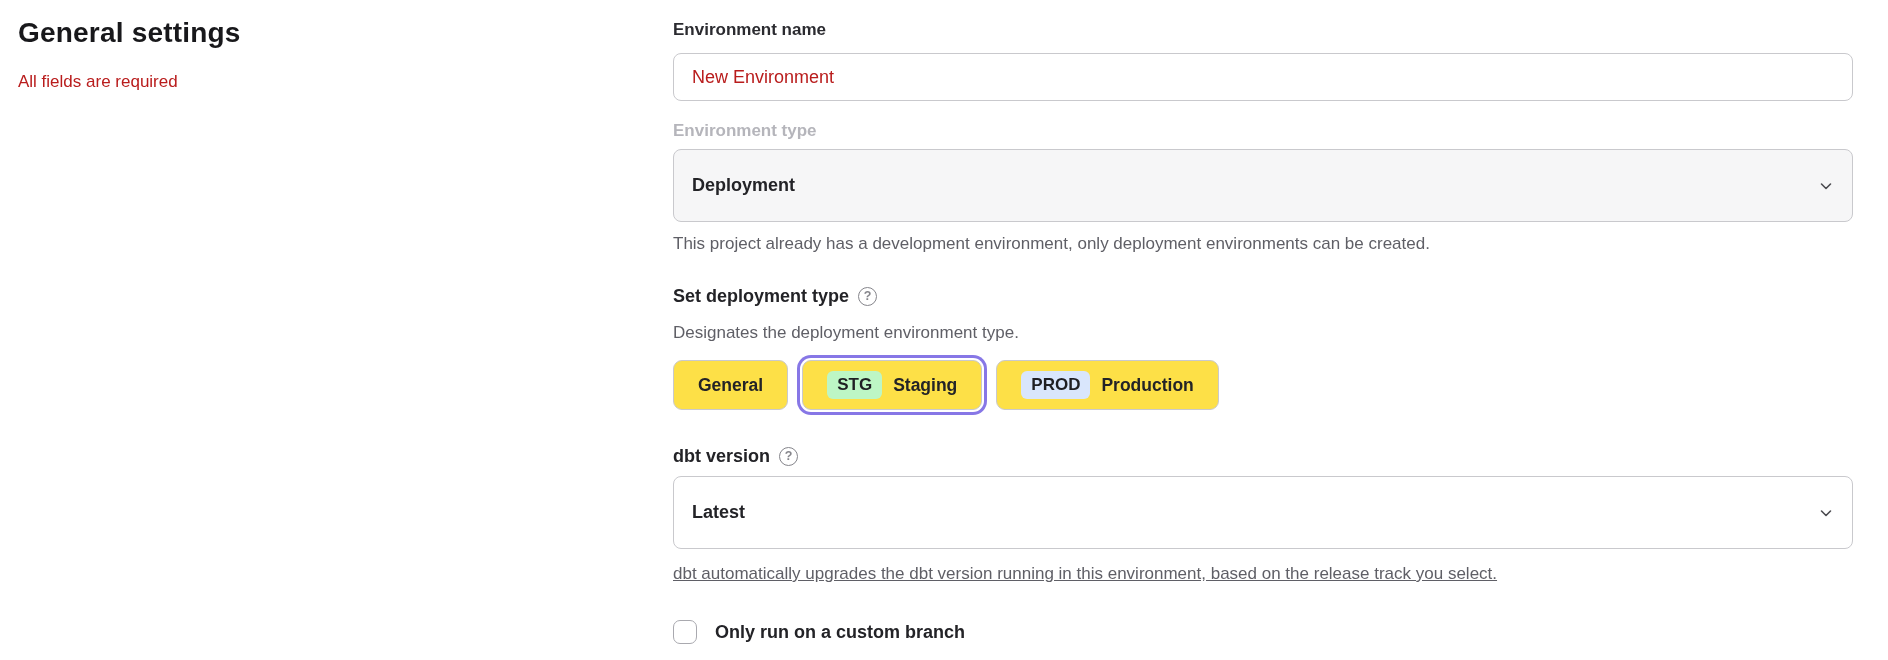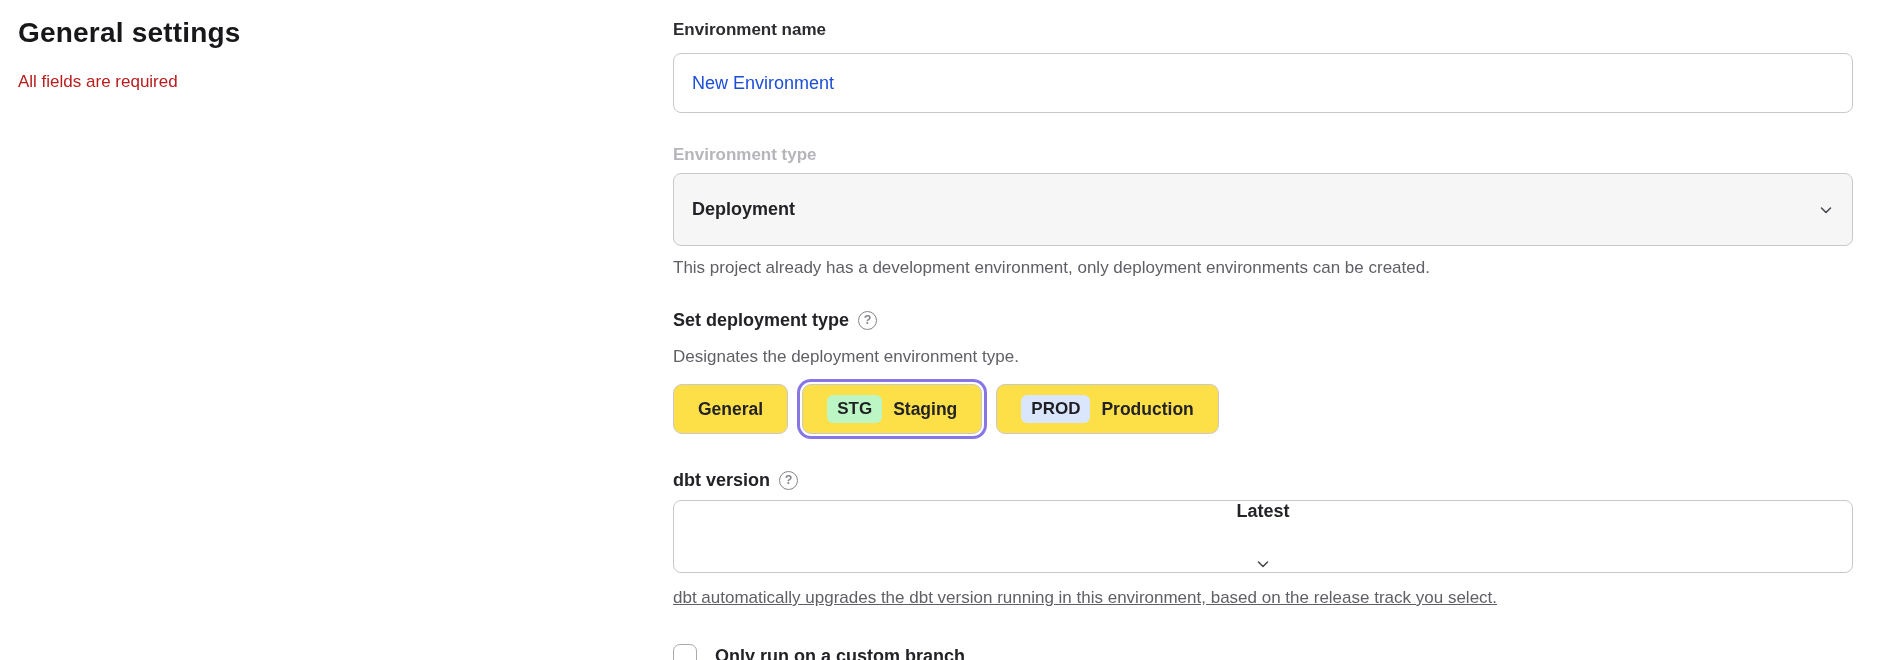--- a/index.html
+++ b/index.html
@@ -25,23 +25,23 @@
   
   .form-col { flex: 1 1 auto; padding: 20px 35px 0 18px; }
 
   .field-label {
     font-size: 17px; font-weight: 700; color: #2b2b30;
     line-height: 20px; display: flex; align-items: center;
   }
   .field-label.disabled { color: #b5b5bb; }
 
   .text-input {
-    display: block; width: 100%; height: 60px; margin-top: 13px;
+    display: block; width: 100%; height: 48px; margin-top: 13px;
     border: 1px solid #c9c9cd; border-radius: 8px;
-    padding: 0 18px; font-size: 18px; color: #1d4ed8;
+    padding: 0 18px; font-size: 18px; color: #b91c1c;
     font-family: "Liberation Sans", sans-serif;
     background: #ffffff; outline: none;
   }
 
   .select-box {
     width: 100%; height: 73px; border: 1px solid #c9c9cd; border-radius: 8px;
     display: flex; align-items: center; justify-content: space-between;
     padding: 0 18px; font-size: 18px; cursor: pointer; background: #ffffff;
   }
   .select-box .select-value { font-weight: 700; color: #232327; }
@@ -81,27 +81,27 @@
   .badge-prod { background: #d9e6fc; }
 
   .checkbox-row { display: flex; align-items: center; margin-top: 36px; gap: 18px; }
   .checkbox {
     width: 24px; height: 24px; border: 1.5px solid #a9a9af; border-radius: 7px;
     background: #ffffff; cursor: pointer; flex: 0 0 24px;
   }
   .checkbox-label { font-size: 18px; font-weight: 700; color: #232327; }
 
   
-  .mt-field2 { margin-top: 32px; }
+  .mt-field2 { margin-top: 20px; }
   .mt-select { margin-top: 8px; }
   .mt-note { margin-top: 12px; }
   .mt-section { margin-top: 31px; }
   .mt-desc { margin-top: 16px; }
   .mt-dbt { margin-top: 35px; }
-  .mt-select2 { margin-top: 9px; flex-direction: column; }
+  .mt-select2 { margin-top: 9px; }
   .mt-note2 { margin-top: 15px; text-decoration: underline; }
 </style>
 </head>
 <body>
 
 <div class="layout">
 
   <div class="left-col">
     <div class="page-title">General settings</div>
     <div class="page-subtitle">All fields are required</div>

